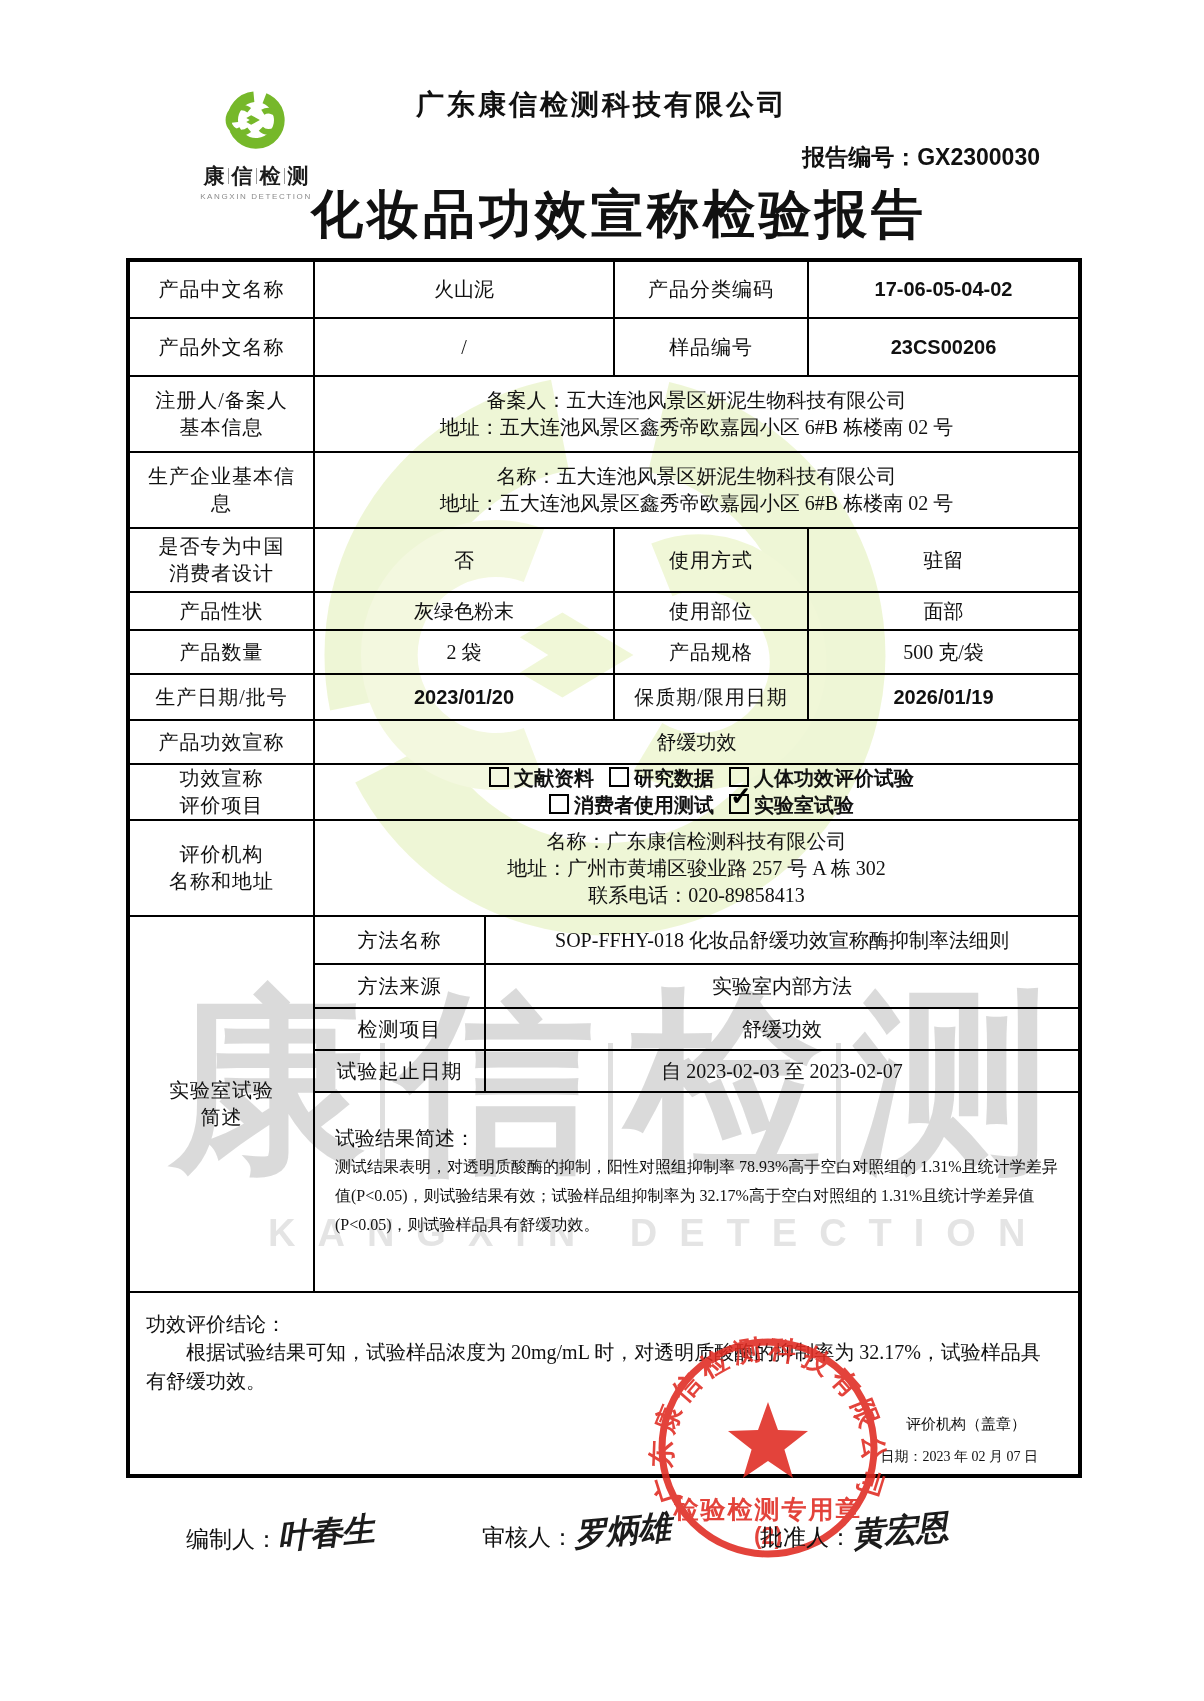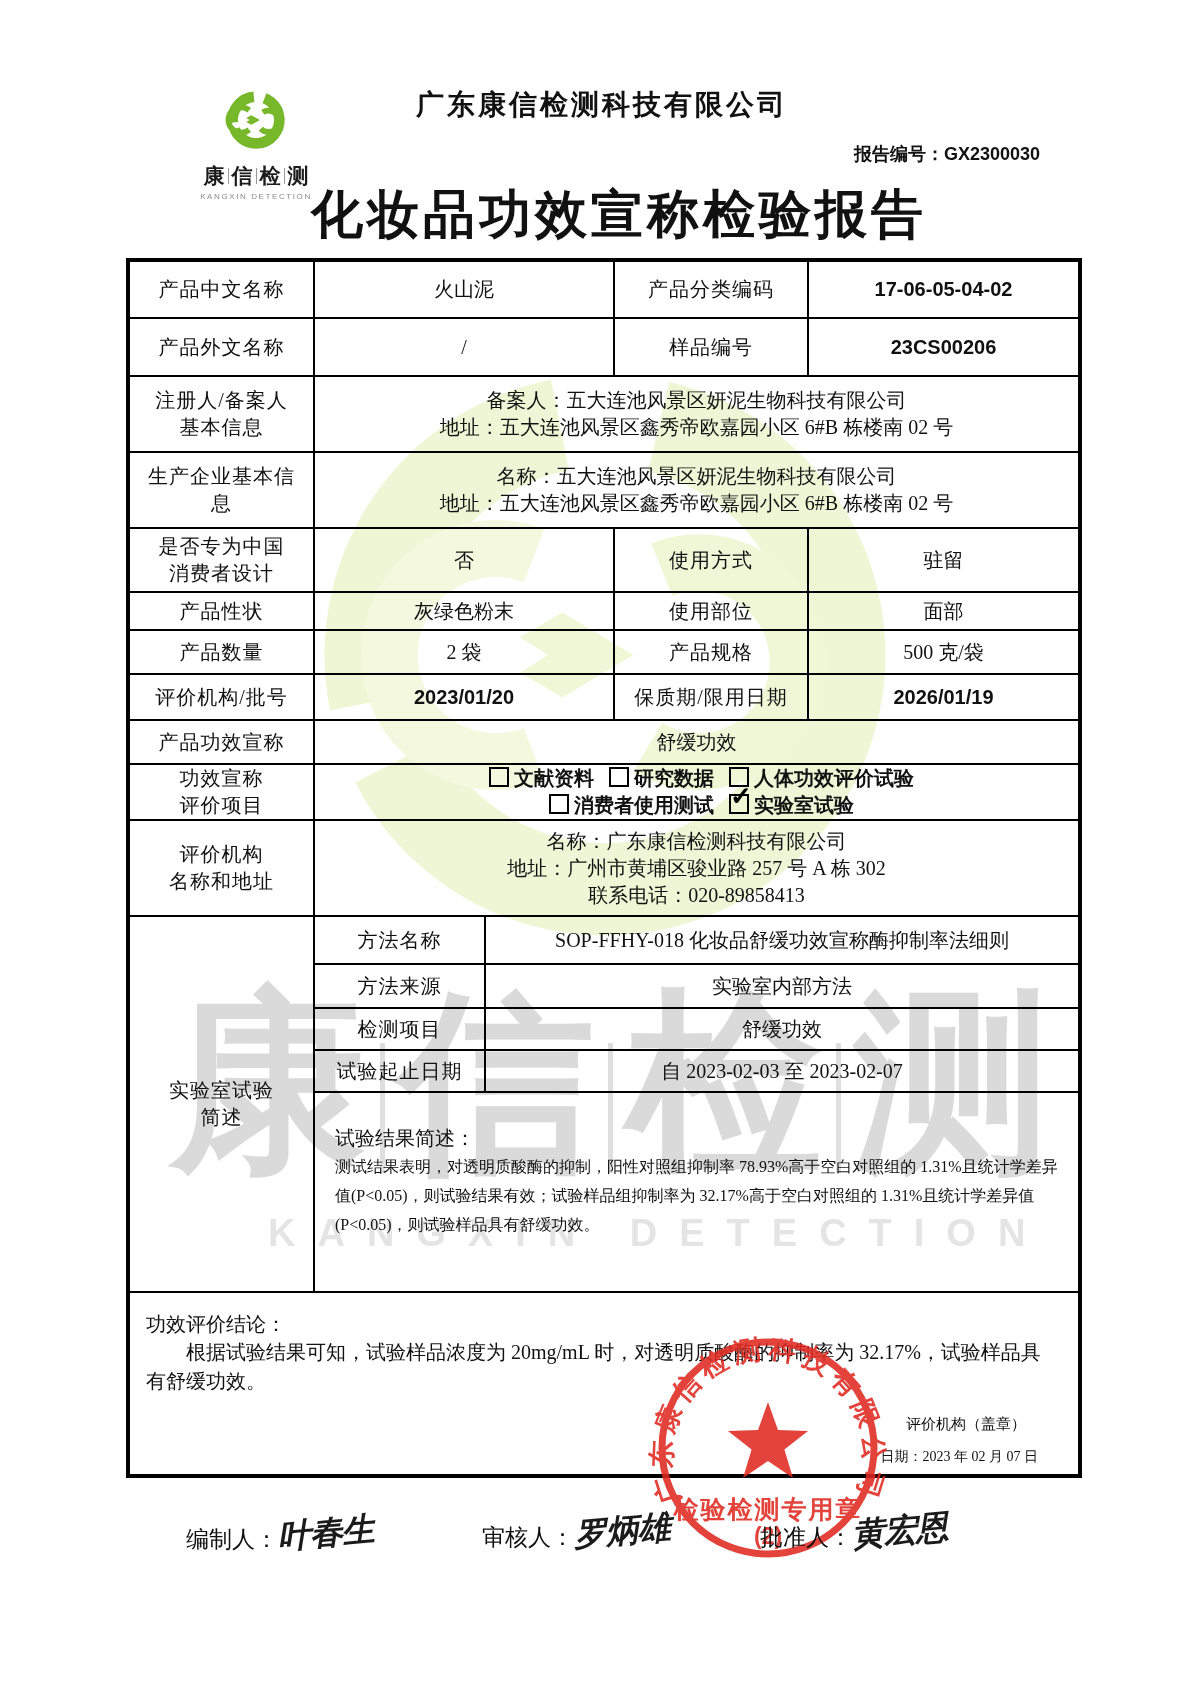--- a/index.html
+++ b/index.html
@@ -20,21 +20,21 @@
   
   .logo{left:196px;top:86px;width:120px;text-align:center;}
   .logo-chars{display:flex;align-items:center;justify-content:center;margin-top:4px;}
   .logo-chars .lc{font-family:"Liberation Sans","DejaVu Sans",sans-serif;font-weight:700;
                   font-size:21px;color:#1c1c1c;}
   .logo-chars .lb{width:1px;height:16px;background:#9a9a9a;margin:0 3px;}
   .logo-latin{font-family:"Liberation Sans","DejaVu Sans",sans-serif;font-size:8px;
               letter-spacing:1.6px;color:#8b8b8b;margin-top:2px;}
   .company{left:0;top:86px;width:1204px;text-align:center;font-size:28px;font-weight:700;
            letter-spacing:3px;}
-  .report-no{left:0;top:142px;width:1040px;text-align:right;font-size:18px;font-weight:700;}
+  .report-no{left:0;top:142px;width:1040px;text-align:right;font-size:23px;font-weight:700;}
   .report-no .num{font-family:"Liberation Sans","DejaVu Sans",sans-serif;}
   .doc-title{left:0;top:180px;width:1204px;text-align:center;font-size:52px;font-weight:700;
              letter-spacing:4px;font-family:"Liberation Sans","DejaVu Sans",sans-serif;margin-left:17px;}
 
   
   .tbl-wrap{left:126px;top:258px;}
   table.report{border-collapse:collapse;table-layout:fixed;width:952px;border:4px solid #000;}
   table.report td{border:2px solid #000;padding:0 6px;text-align:center;vertical-align:middle;
                   font-size:20px;line-height:27px;overflow:hidden;}
   td.lbl{letter-spacing:1px;}
@@ -178,21 +178,21 @@
         <td class="lbl">使用部位</td>
         <td>面部</td>
       </tr>
       <tr style="height:44px">
         <td class="lbl">产品数量</td>
         <td colspan="2">2 袋</td>
         <td class="lbl">产品规格</td>
         <td>500 克/袋</td>
       </tr>
       <tr style="height:46px">
-        <td class="lbl">评价机构/批号</td>
+        <td class="lbl">生产日期/批号</td>
         <td colspan="2" class="num">2023/01/20</td>
         <td class="lbl">保质期/限用日期</td>
         <td class="num">2026/01/19</td>
       </tr>
       <tr style="height:44px">
         <td class="lbl">产品功效宣称</td>
         <td colspan="4">舒缓功效</td>
       </tr>
       <tr style="height:54px">
         <td class="lbl two-line">

